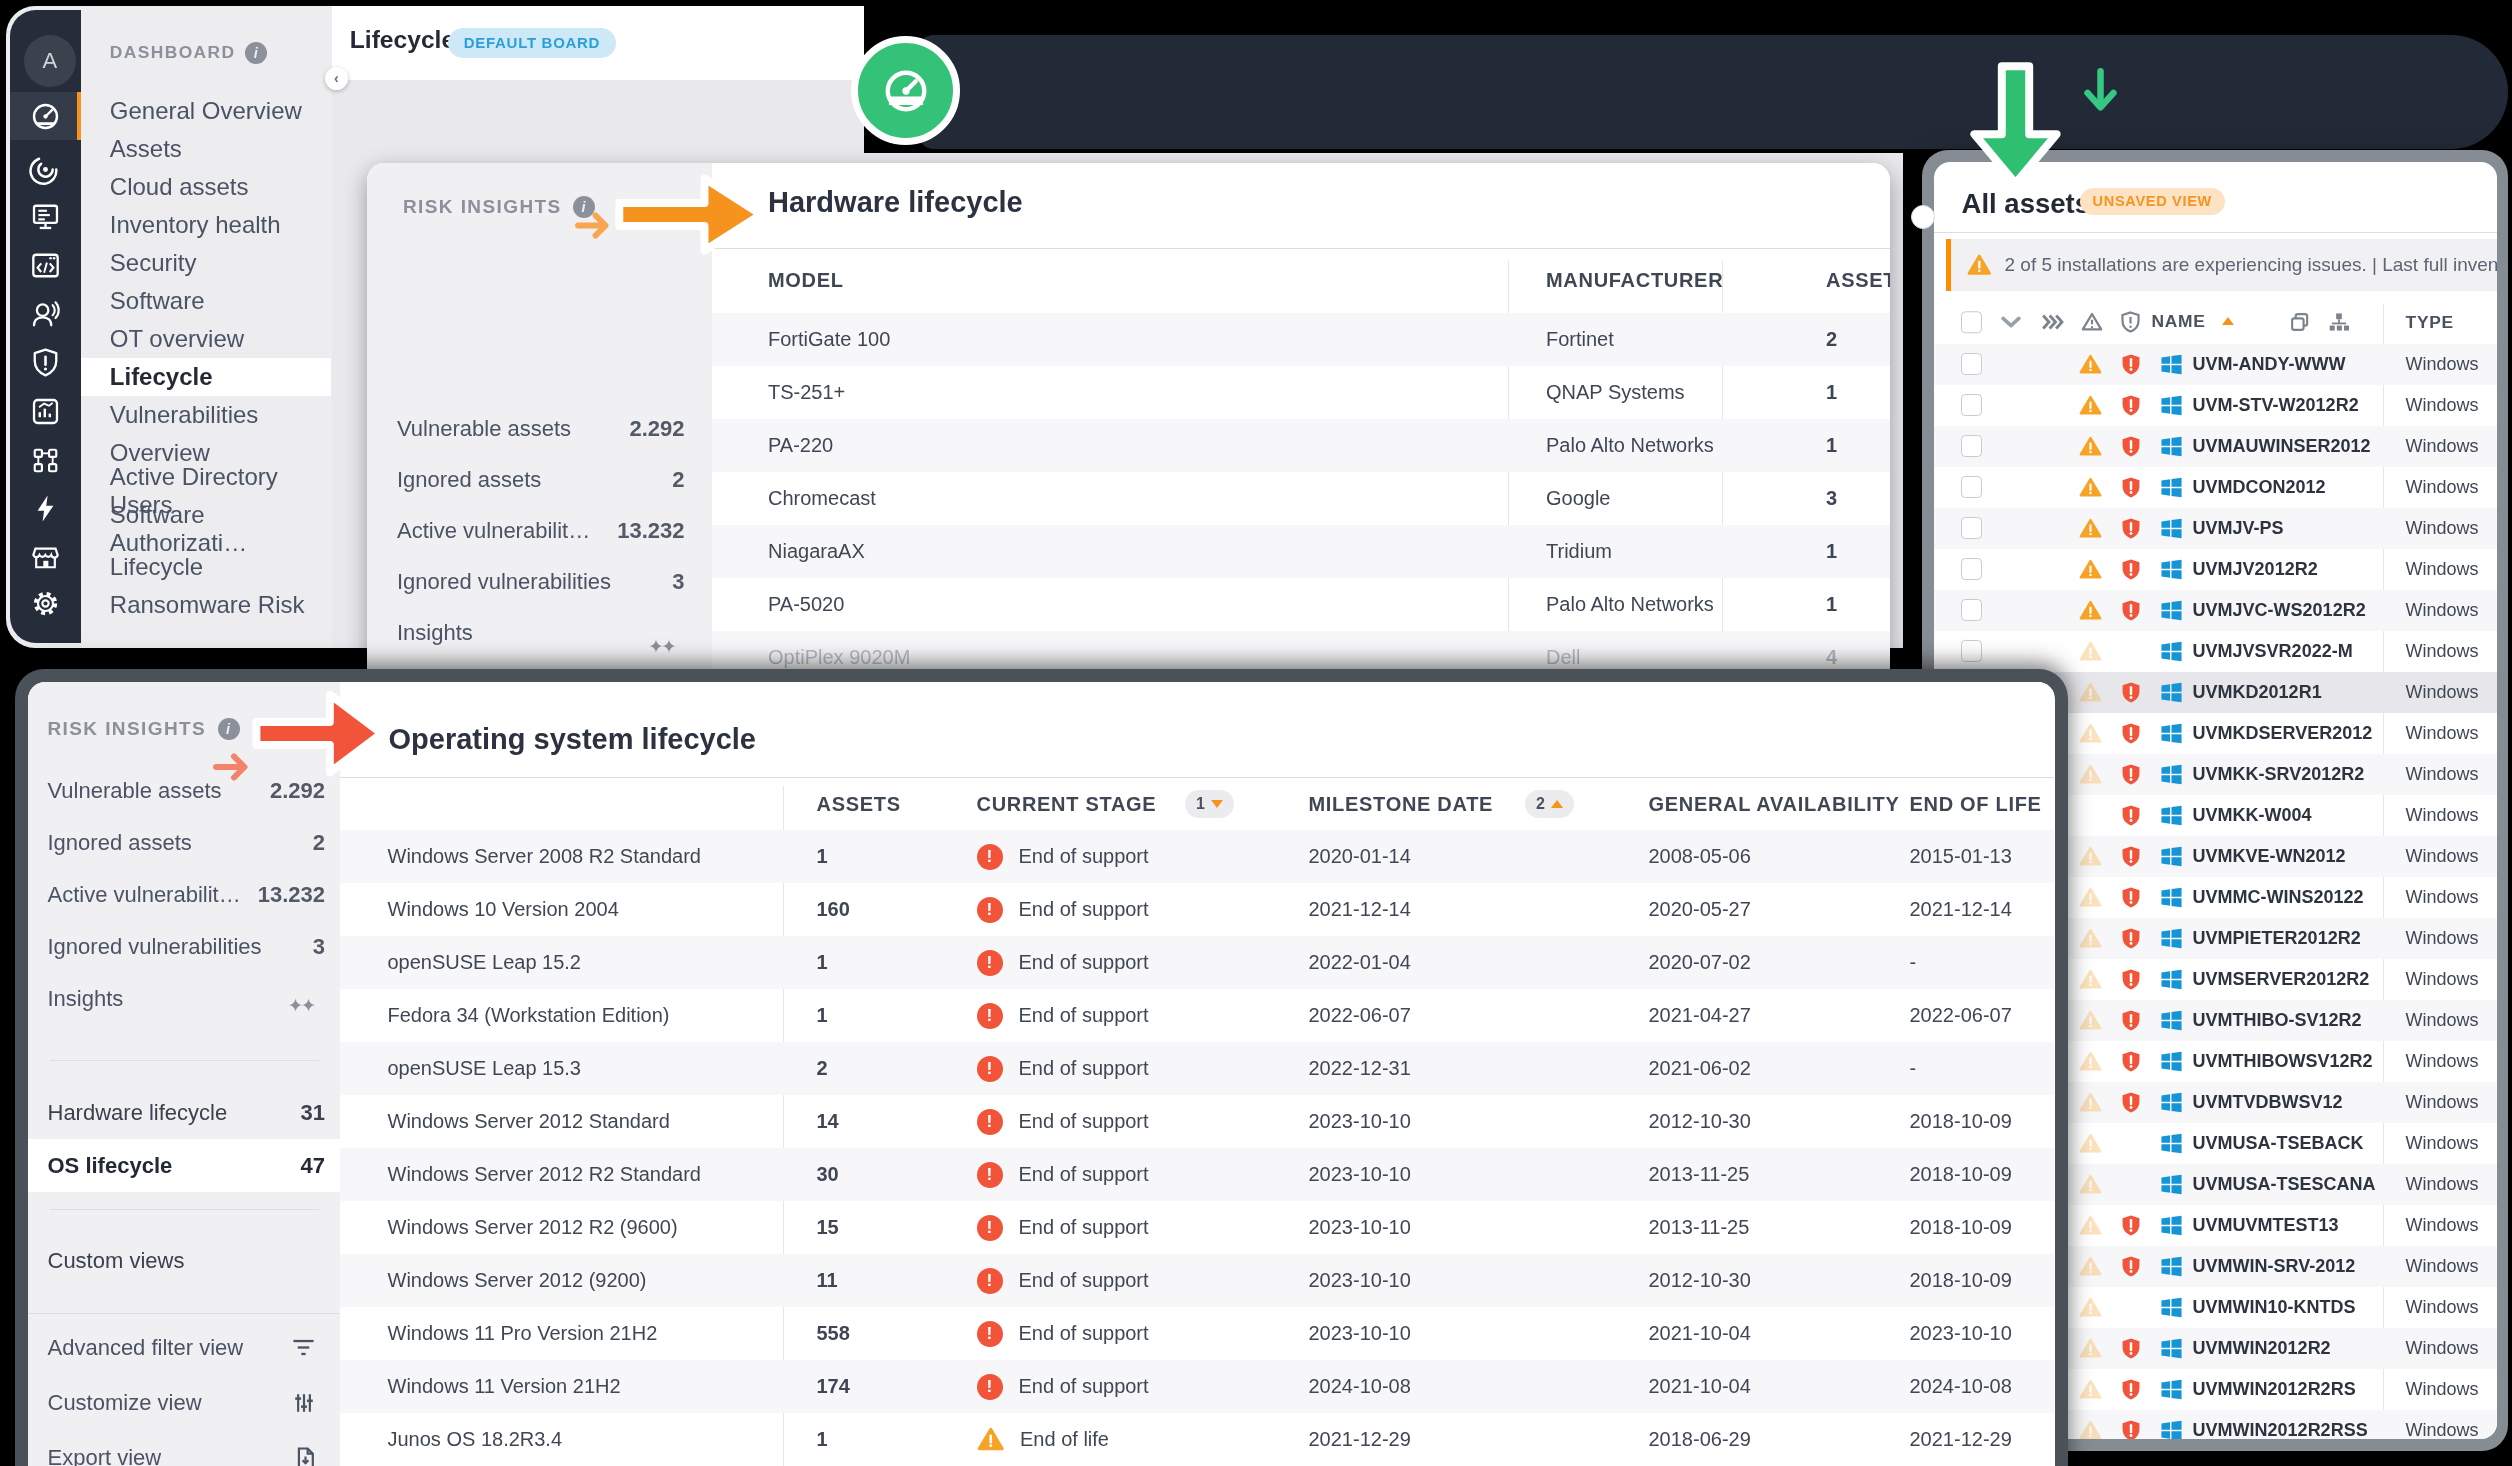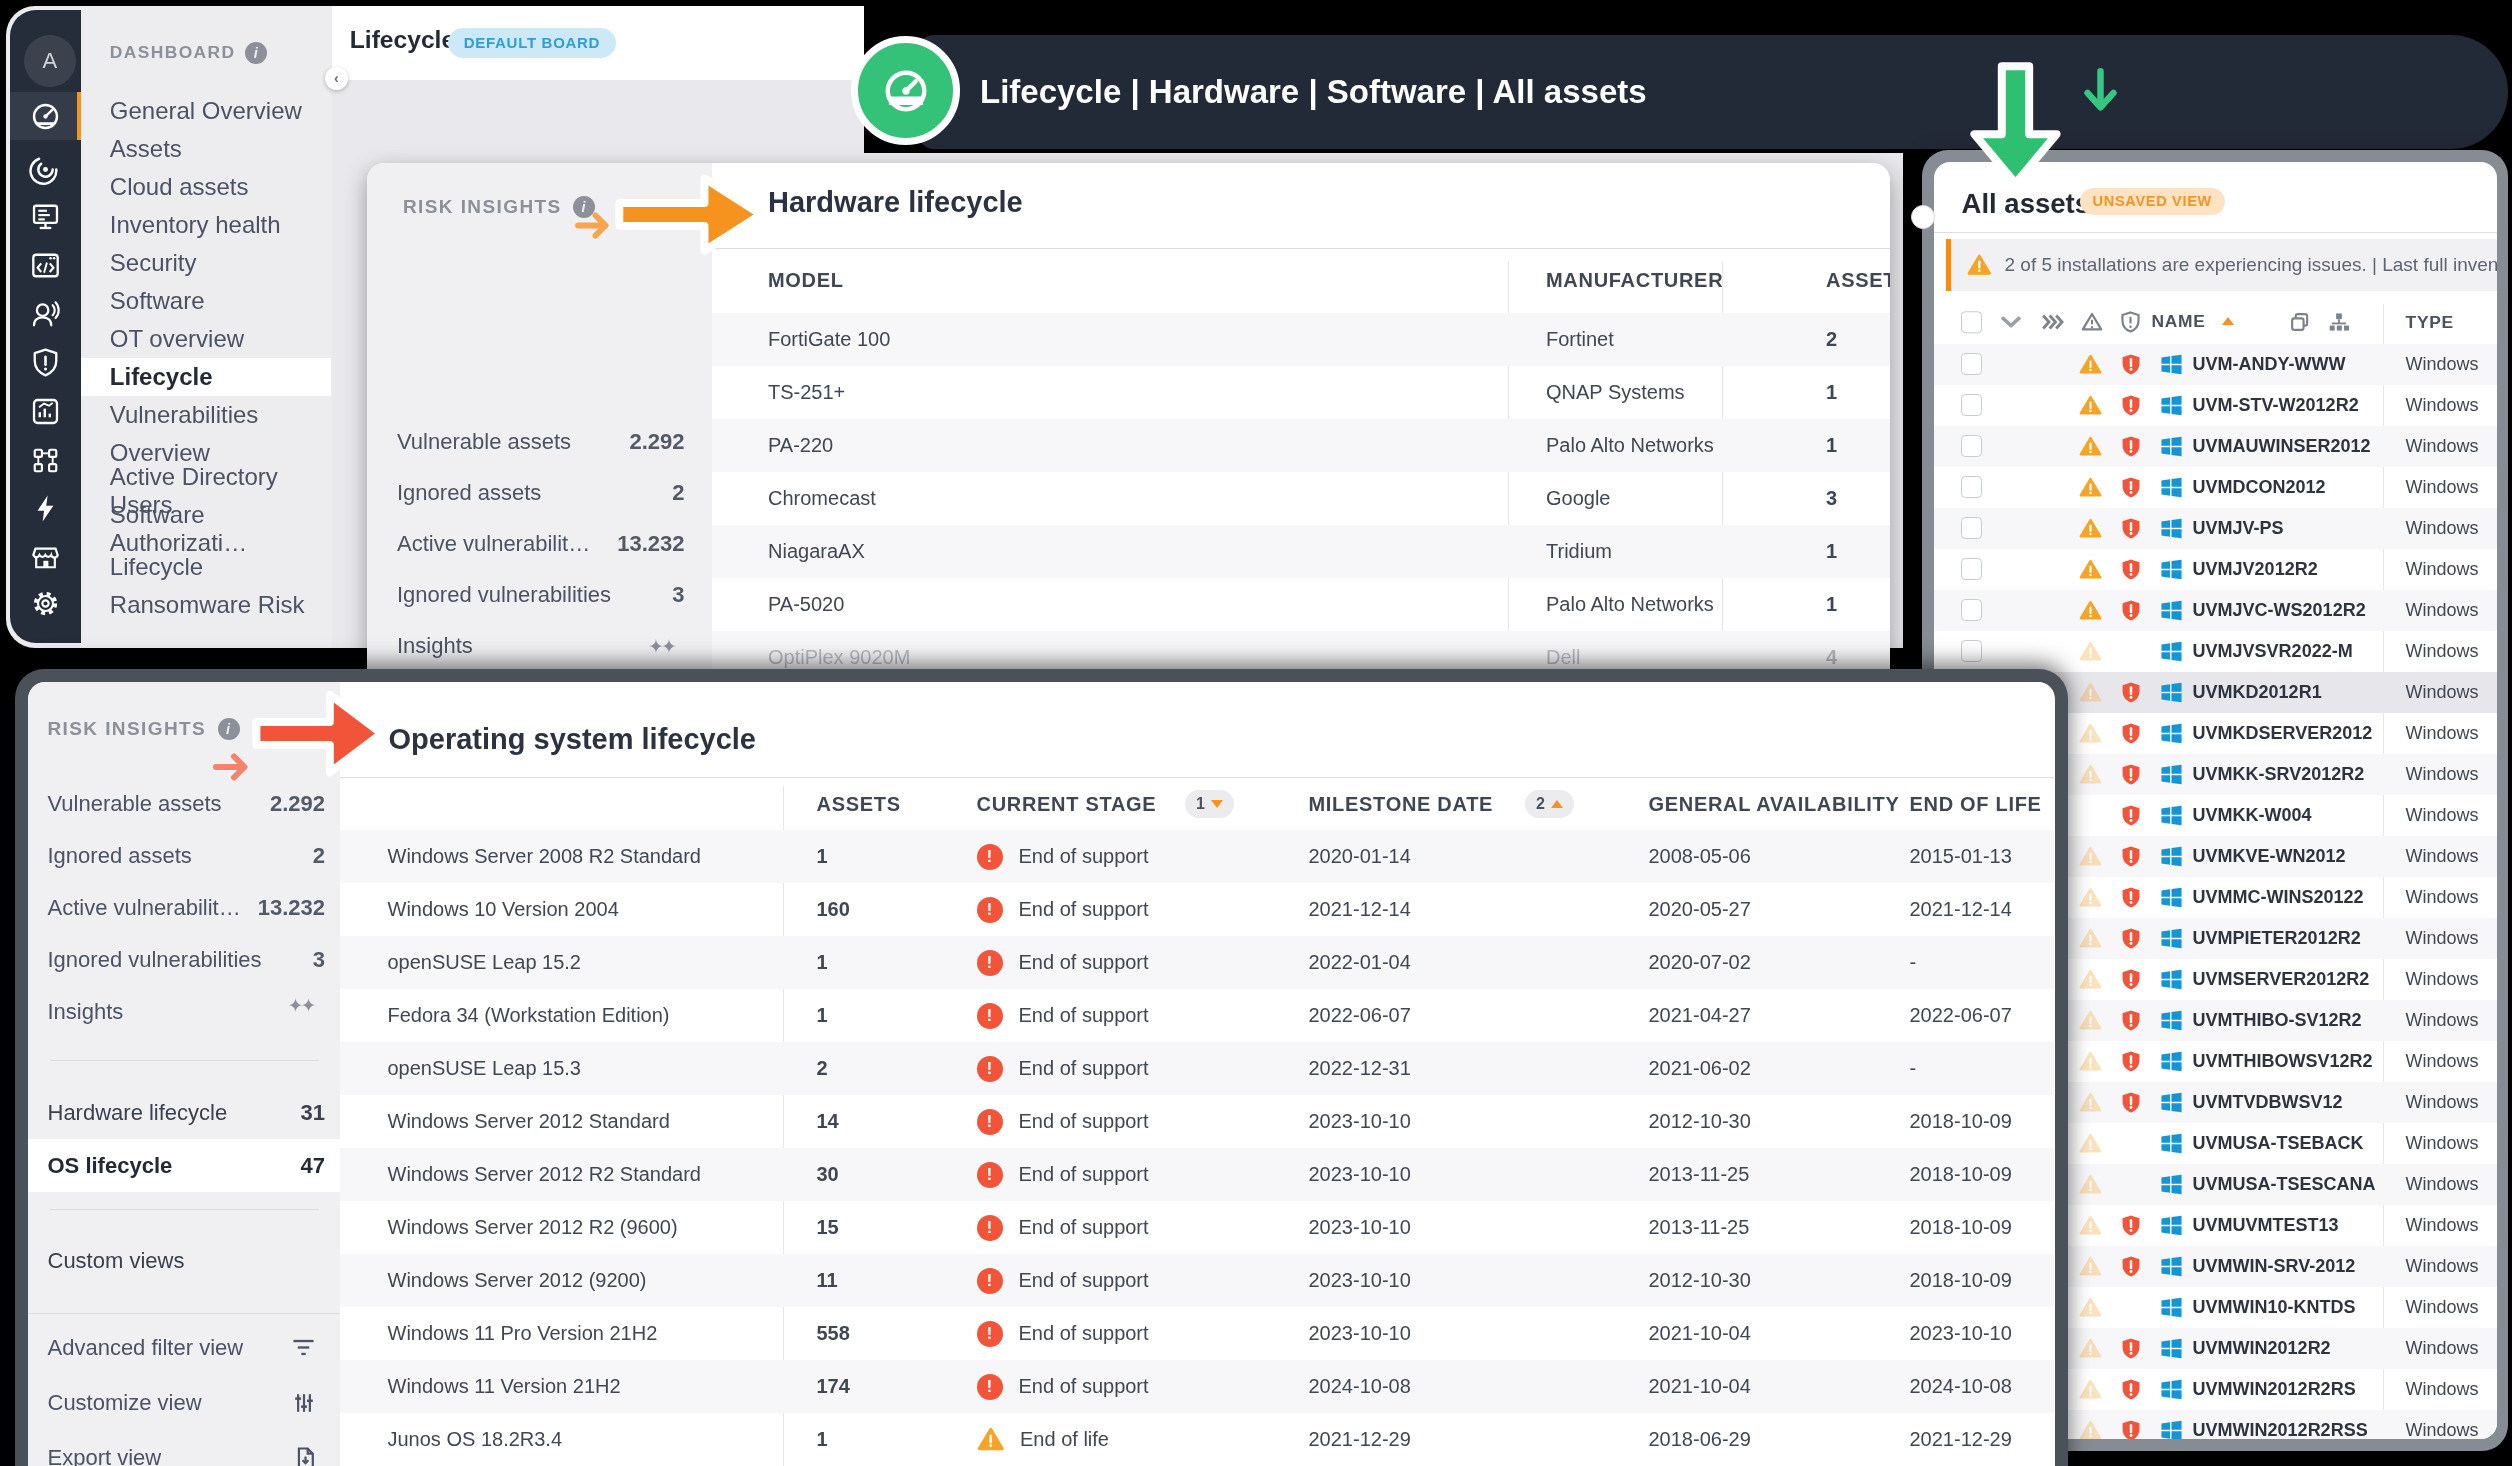--- a/index.html
+++ b/index.html
@@ -38,21 +38,21 @@
   
   #banner{left:919px;top:35px;width:1589px;height:114px;background:#232a37;border-radius:14.5px 57px 57px 14.5px;}
   #bannertext{left:980px;top:35px;height:114px;display:flex;align-items:center;color:#fff;font-size:33px;font-weight:600;}
   #gaugecircle{left:851px;top:36px;width:95px;height:95px;border-radius:50%;background:#34c279;border:7.2px solid #fff;
                display:flex;align-items:center;justify-content:center;}
 
   
   .card{background:#fff;border-radius:17.4px;box-shadow:0 7.2px 22px rgba(0,0,0,.35);overflow:hidden;}
   .sidegray{background:#f0eff2;}
   .risk-label{font-size:19px;font-weight:bold;letter-spacing:1.4px;color:#8b909b;display:flex;align-items:center;gap:11.6px;}
-  .ins-item{position:relative;display:flex;align-items:center;padding:0 27.5px 0 30px;font-size:22px;color:#4a5365;}
+  .ins-item{position:relative;display:flex;align-items:flex-start;padding:0 27.5px 0 30px;font-size:22px;color:#4a5365;}
   .ins-item .val{margin-left:auto;font-weight:600;color:#525a68;}
   .view-item{position:relative;display:flex;align-items:center;padding:0 27.5px 0 30px;font-size:22px;color:#39404e;}
   .view-item .val{margin-left:auto;font-weight:600;}
   .view-item[data-active="true"]{background:#fff;font-weight:bold;color:#232a36;}
   .divline{background:#dddde1;height:1.4px;}
   .sparkle{color:#8b909b;font-size:19px;letter-spacing:-2.9px;}
 
   .tbl-title{font-size:29px;font-weight:bold;color:#2b3340;}
   .th{font-size:17.4px;font-weight:bold;letter-spacing:0.7px;color:#4a5260;}
   .chip{display:inline-flex;align-items:center;gap:5.8px;background:#ececee;border-radius:14.5px;padding:5px 11.6px;
@@ -338,21 +338,20 @@
       <div class="abs pill" id="boardpill" style="left:116px;top:22px;">DEFAULT BOARD</div>
     </div>
     <div class="abs" id="pagebody"></div>
     <div class="abs" id="collapse">‹</div>
   </div>
   <div class="abs" id="app-b"></div>
 
   <div class="abs" id="blacktr"></div>
 
   <div class="abs" id="banner"></div>
-  <div class="abs" id="bannertext">Lifecycle | Hardware | Software | All assets</div>
   <div class="abs" id="gaugecircle">
     <svg width="56" height="56" viewBox="0 0 46 46">
         <circle cx="23" cy="23" r="15" fill="none" stroke="#fff" stroke-width="3.6"></circle>
         <line x1="23" y1="23" x2="31" y2="15" stroke="#fff" stroke-width="3.6" stroke-linecap="round"></line>
         <circle cx="23" cy="23" r="3" fill="#fff"></circle>
         <path d="M9 31 H37" stroke="#fff" stroke-width="7"></path>
       </svg>
   </div>
 
   <div class="abs card" id="hwcard">

